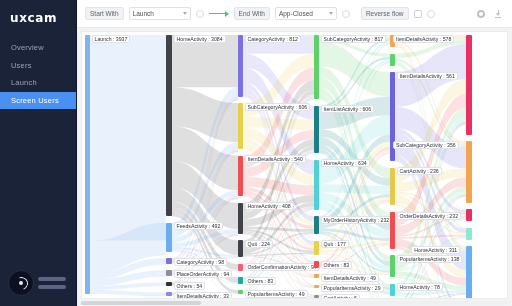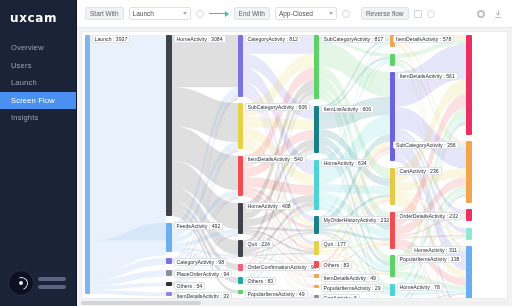--- a/index.html
+++ b/index.html
@@ -168,22 +168,21 @@
 <body>
 
 <div class="app">
 
   <div class="sidebar">
     <div class="logo">uxcam</div>
     <div class="nav">
       <div class="nav-item">Overview</div>
       <div class="nav-item">Users</div>
       <div class="nav-item">Launch</div>
-      <div class="nav-item active">Screen Flow</div>
-      <div class="nav-item">Insights</div>
+      <div class="nav-item active">Screen Users</div>
     </div>
     <div class="user-area">
       <div class="avatar">
         <span class="ring"></span>
         <span class="dot"></span>
       </div>
       <div class="user-lines">
         <i></i>
         <i></i>
       </div>

